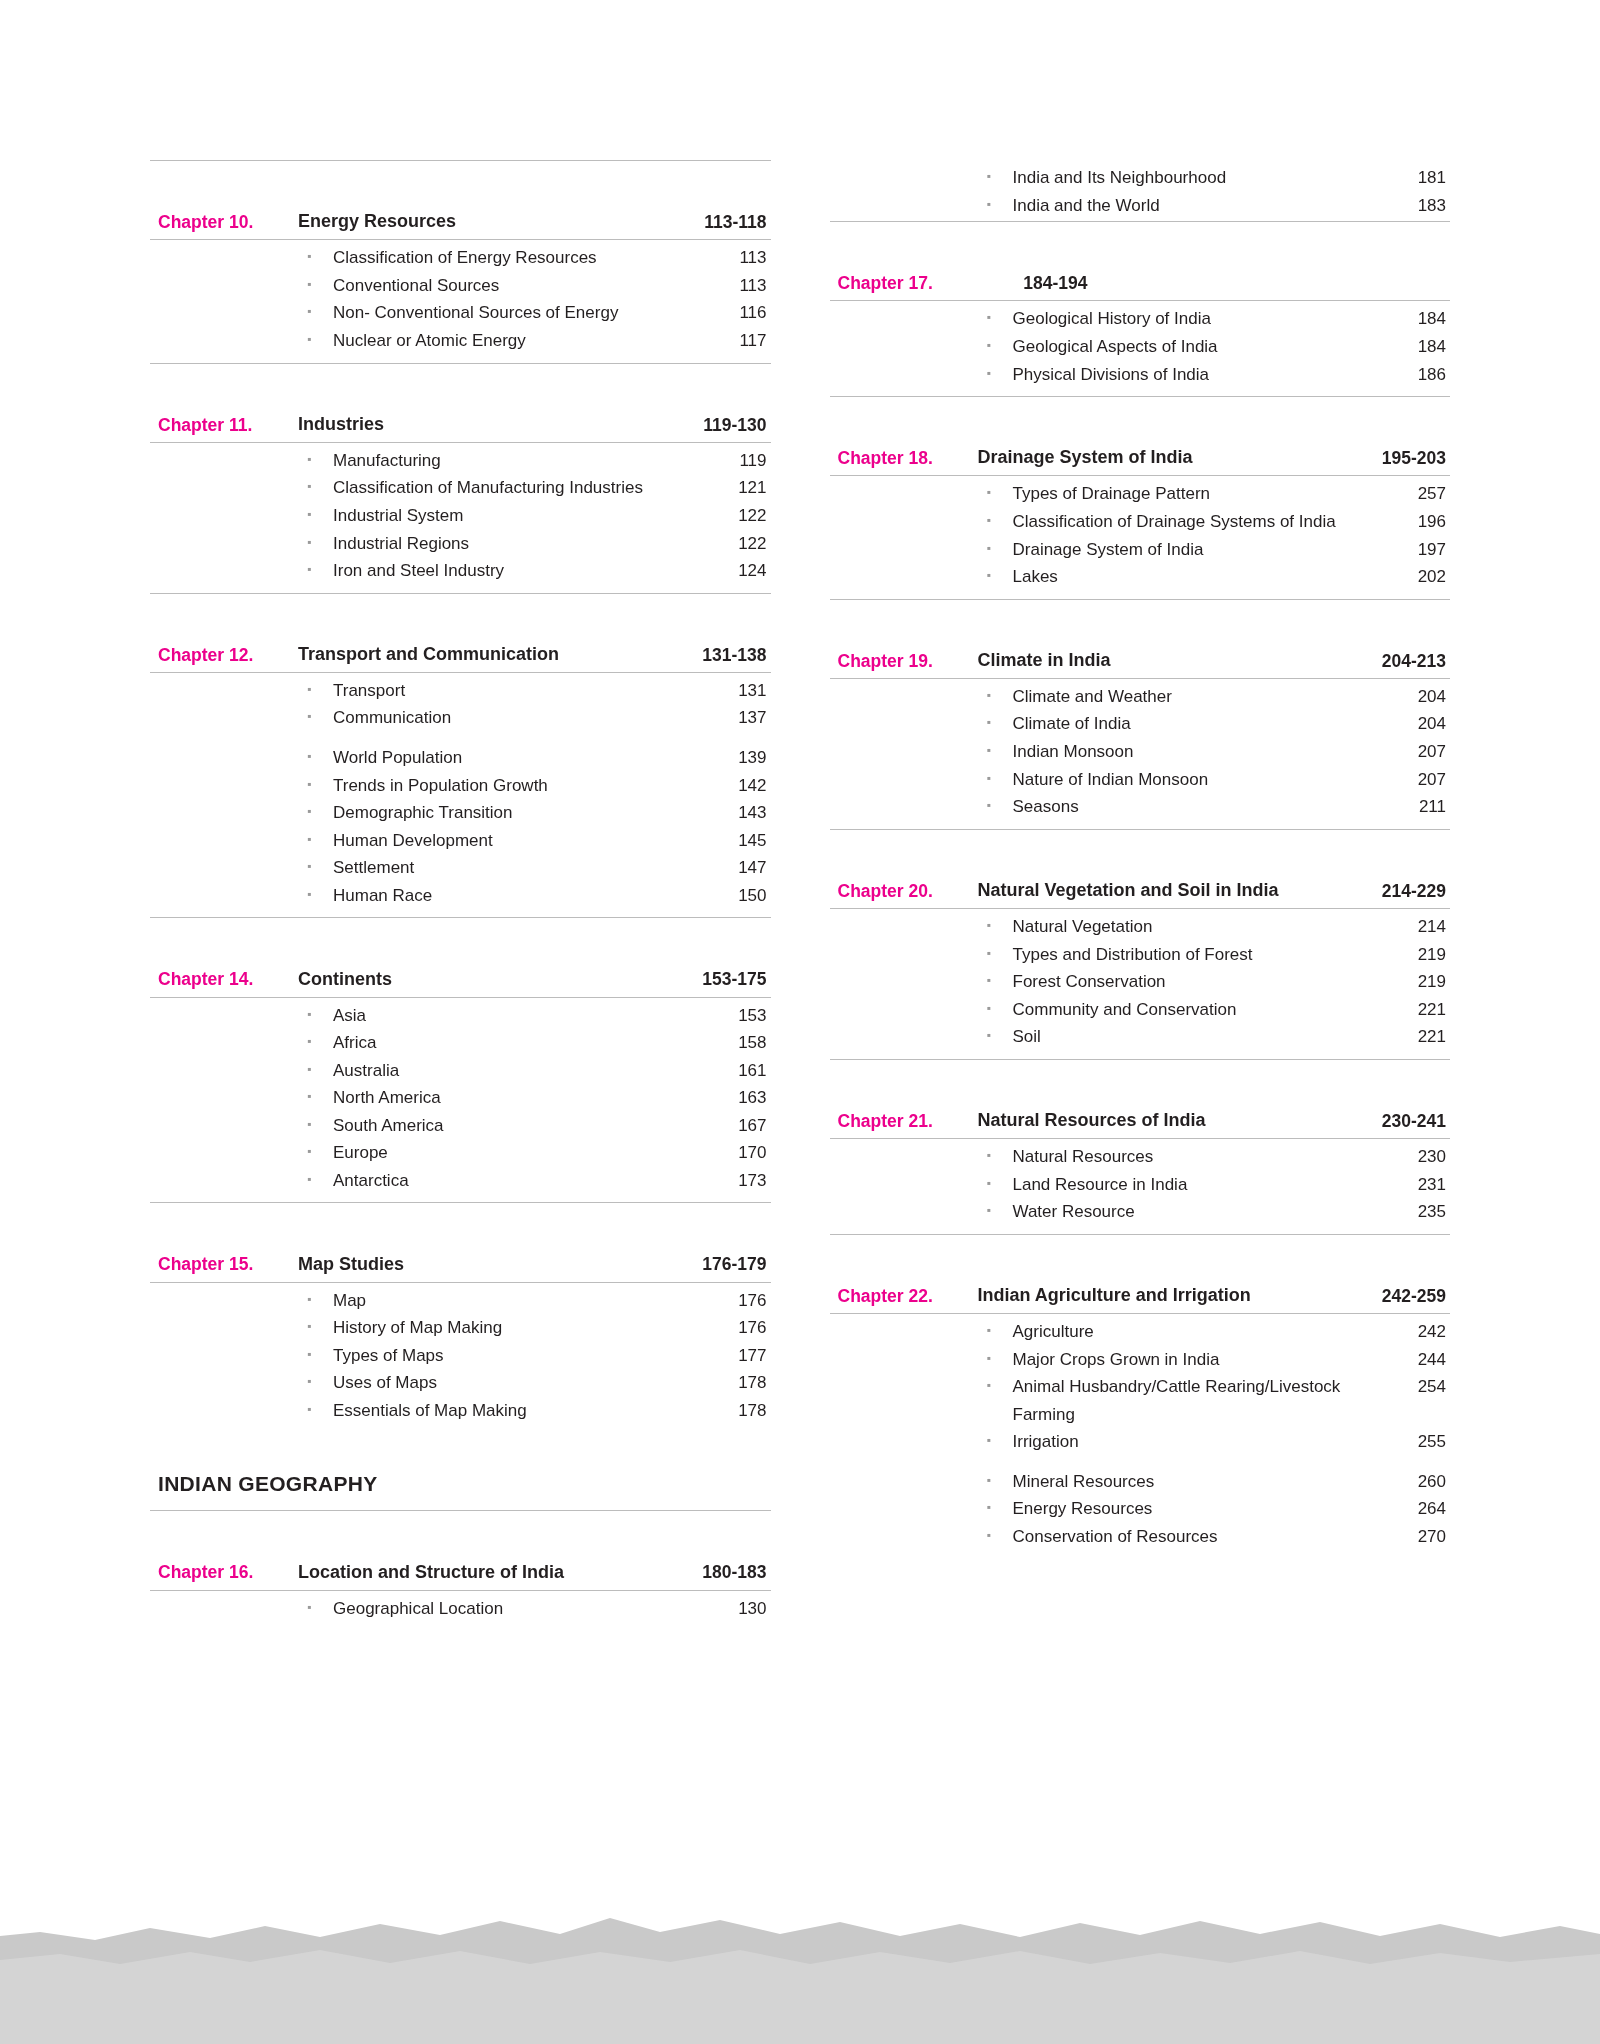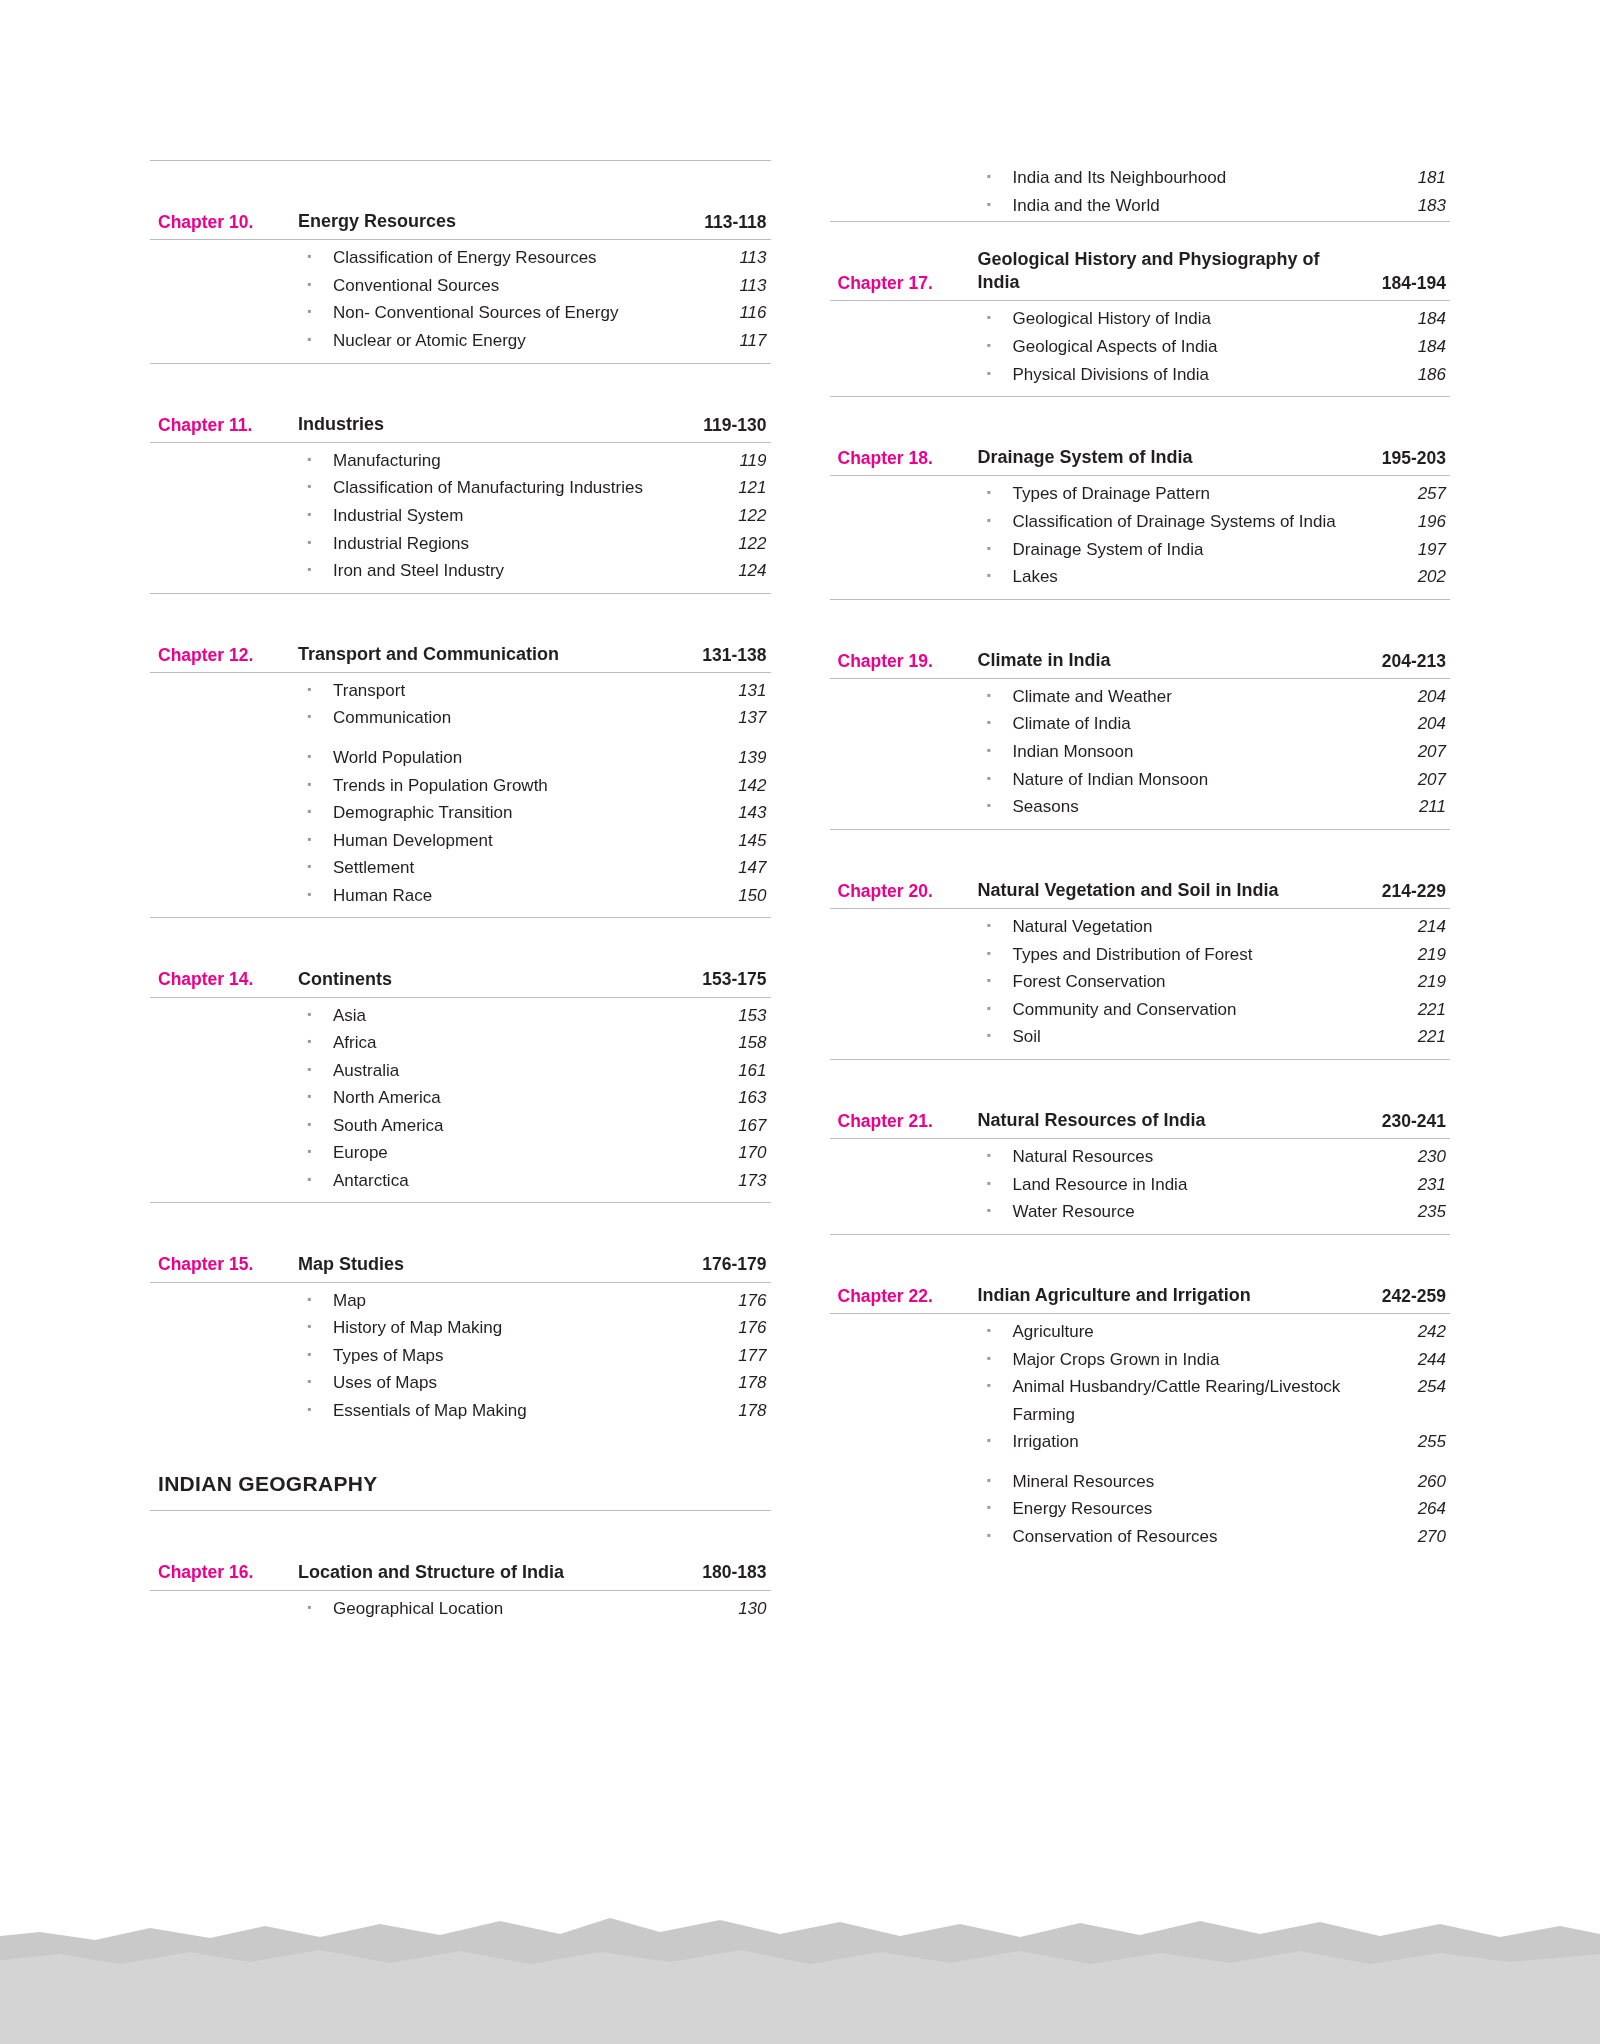--- a/index.html
+++ b/index.html
@@ -86,21 +86,20 @@
   }
   .topic .t-name{
     flex:1 1 auto;
     padding-right:12px;
   }
   .topic .t-page{
     flex:0 0 70px;
     text-align:right;
     padding-right:4px;
     white-space:nowrap;
-    font-style:italic;
   }
 
   
   .section-heading{
     font-size:21px;
     font-weight:bold;
     letter-spacing:0.3px;
     color:#231f20;
     margin:44px 0 14px 8px;
   }
@@ -344,21 +343,20 @@
           </div>
           <div class="topic">
             <span class="bullet">▪</span>
             <span class="t-name">India and the World</span>
             <span class="t-page">183</span>
           </div>
         </div>
         <div class="chapter">
           <div class="chapter-head">
             <span class="ch-label">Chapter 17.</span>
-            <span class="ch-title">Geological History and Physiography of India</span>
             <span class="ch-pages">184-194</span>
           </div>
           <div class="topics">
             <div class="topic">
               <span class="bullet">▪</span>
               <span class="t-name">Geological History of India</span>
               <span class="t-page">184</span>
             </div>
             <div class="topic">
               <span class="bullet">▪</span>

